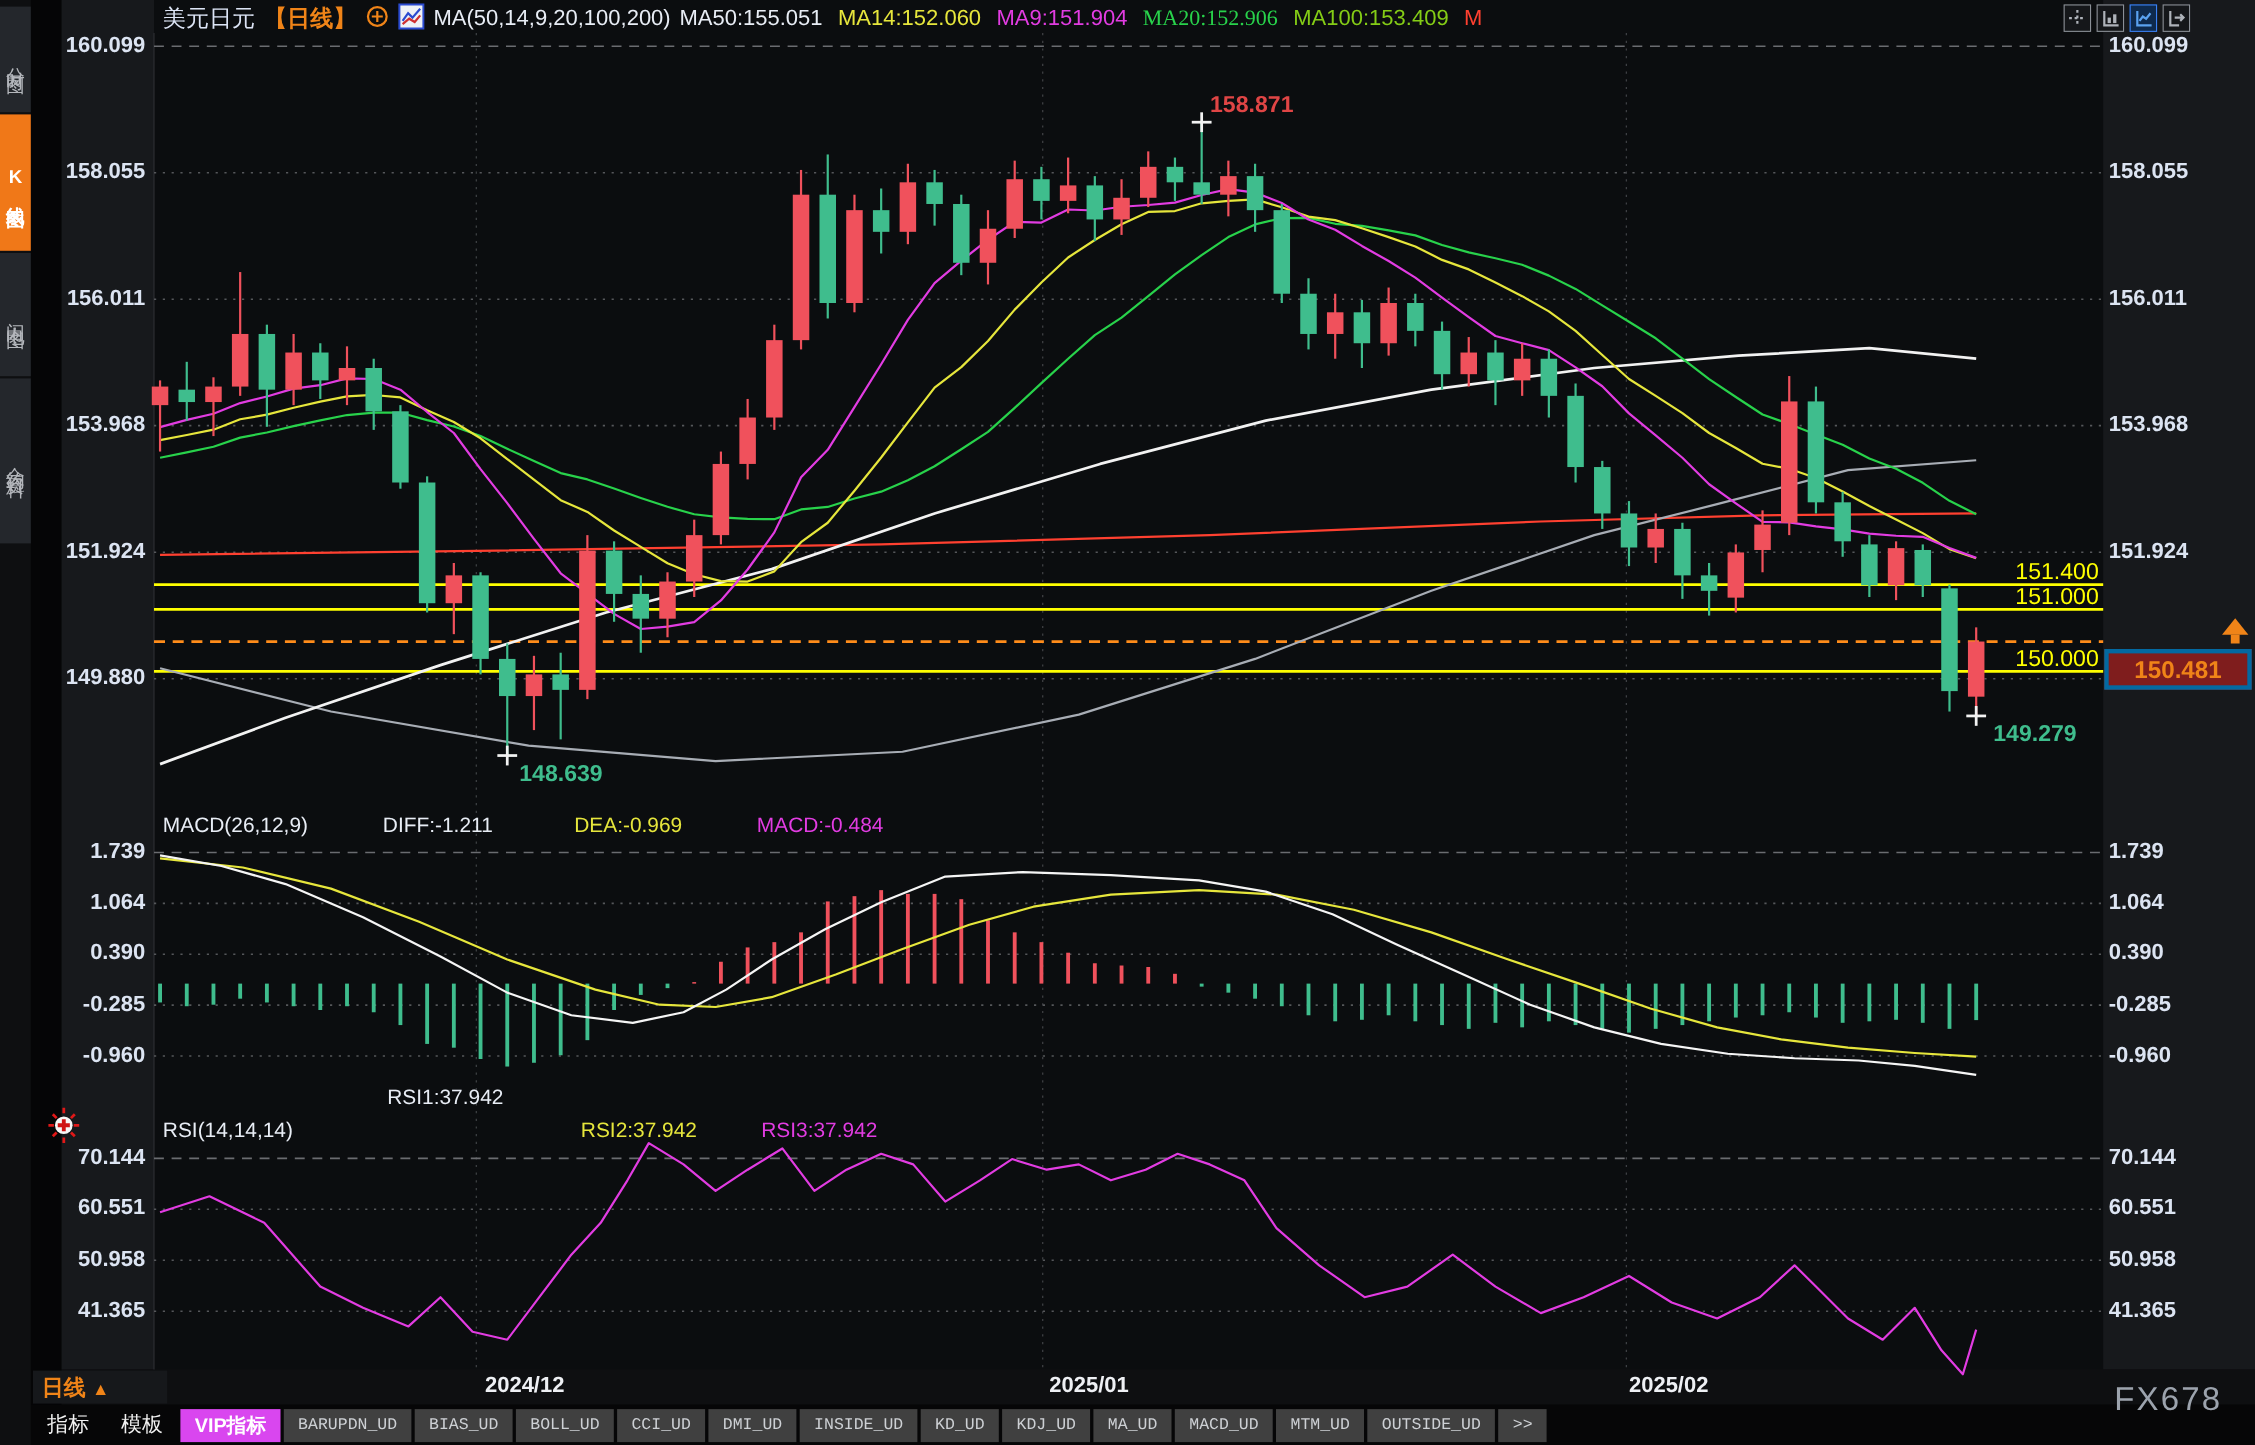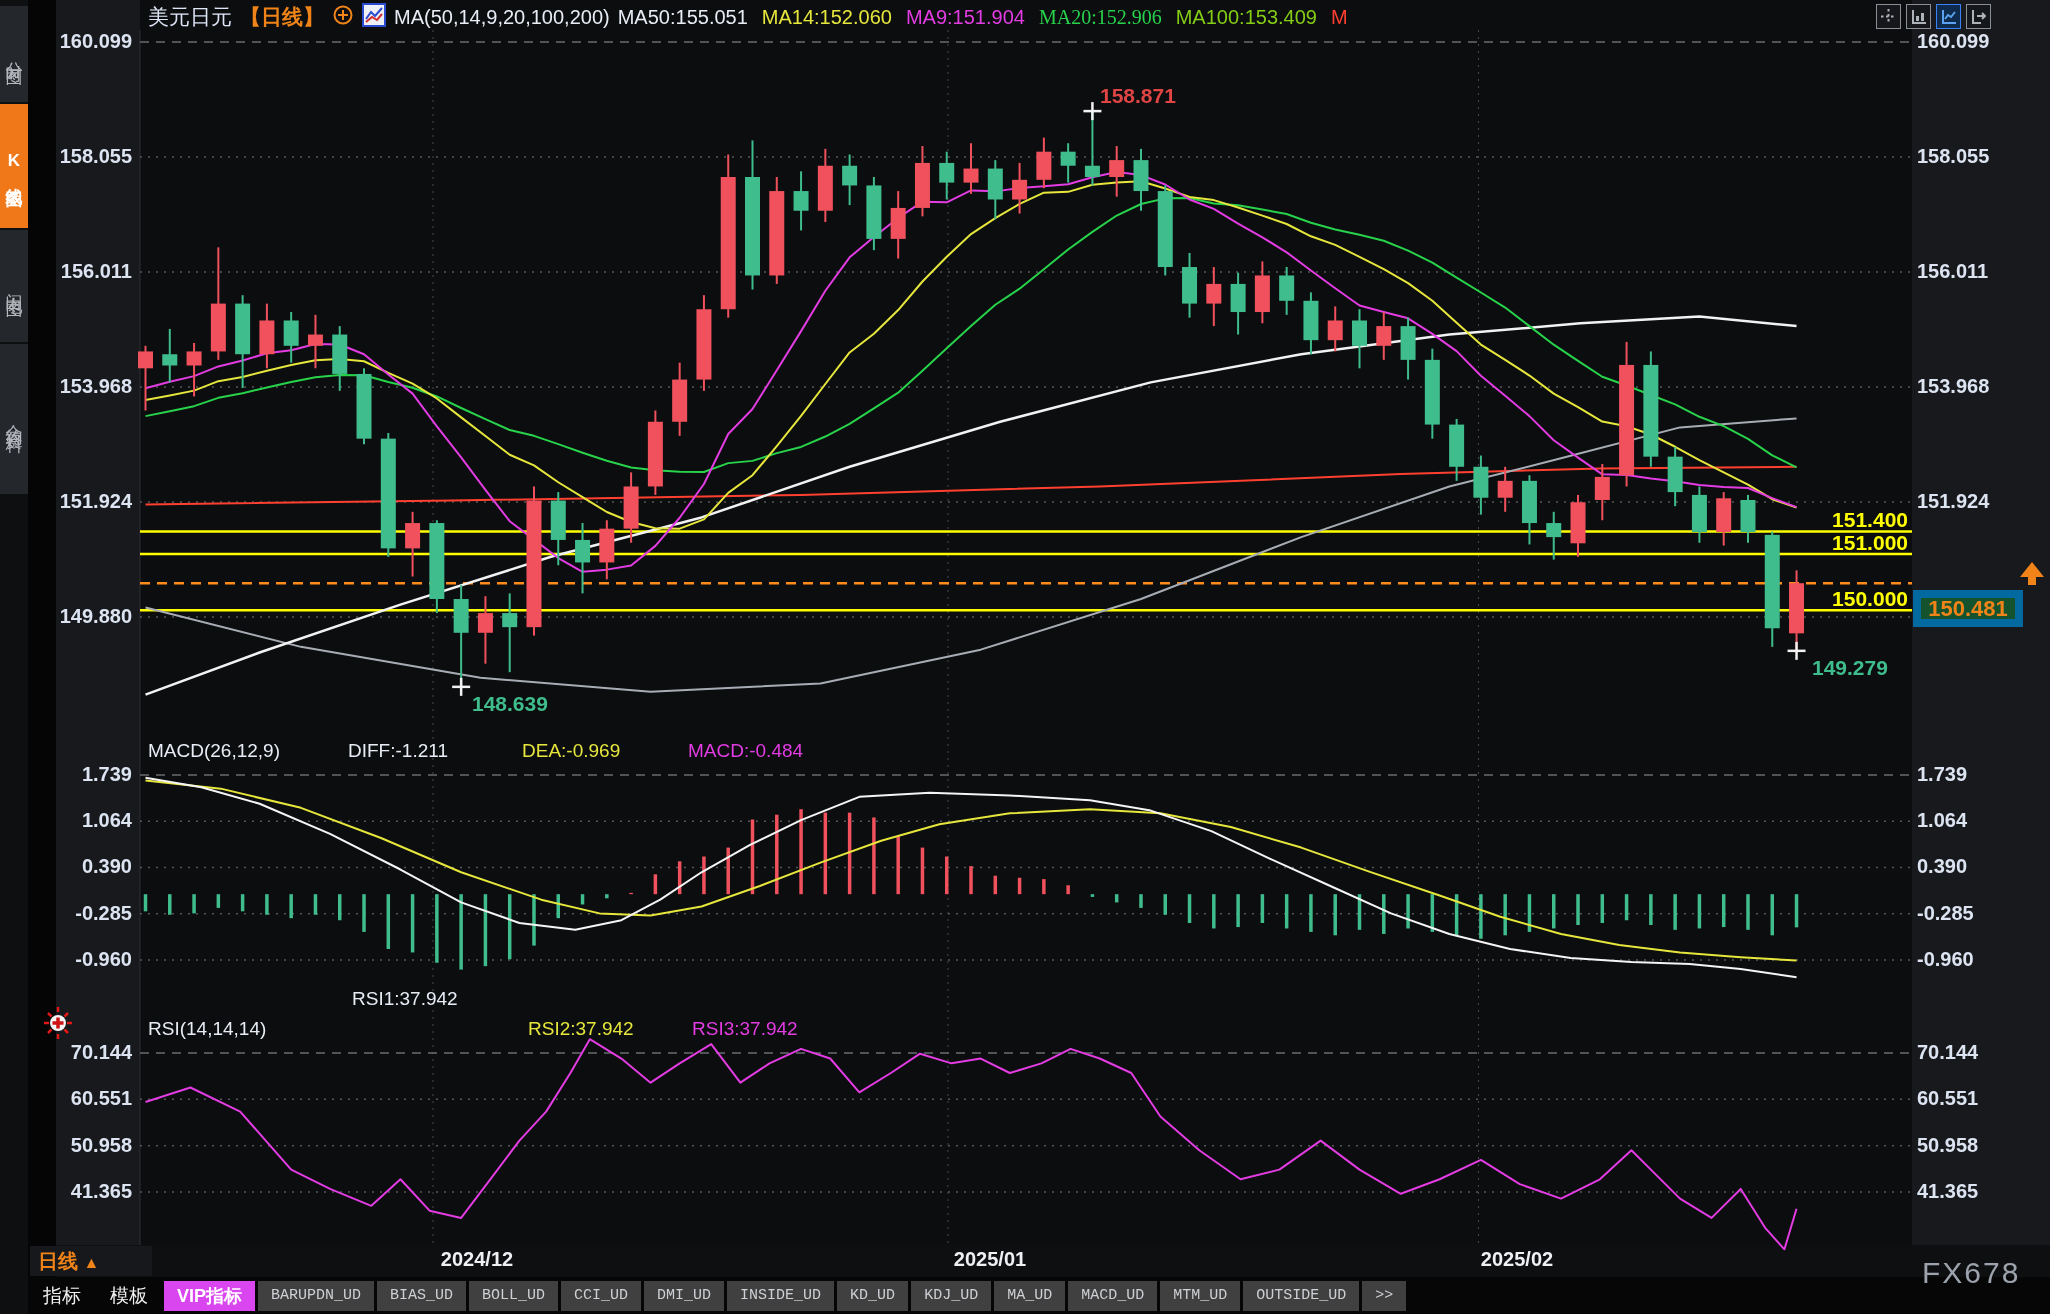--- a/index.html
+++ b/index.html
@@ -34,24 +34,24 @@
   
   #toolbar { position:absolute; left:1876px; top:4px; z-index:6; display:flex; gap:5px; }
   .tbtn { width:25px; height:25px; border:1px solid #8a8f96; background:#15171a; display:flex; align-items:center; justify-content:center; cursor:pointer; }
   .tbtn.active { border:1px solid #3b82f6; background:#0e2a4d; }
   
   .axis-label { position:absolute; width:92px; font-size:20px; font-weight:600; color:#dce4f2; text-align:right; z-index:3; }
   .axis-label.right { text-align:left; }
   .pane-title { position:absolute; z-index:4; font-size:19px; white-space:nowrap; }
   .w { color:#e8edf5; } .y { color:#e6e63c; } .m { color:#e23ce2; }
   .ann { position:absolute; z-index:4; font-size:21px; font-weight:bold; white-space:nowrap; }
-  .lvl { position:absolute; right:142px; width:140px; text-align:right; font-size:21px; font-weight:bold; color:#ffff00; z-index:4; }
+  .lvl { position:absolute; right:142px; width:140px; text-align:right; font-size:21px; font-weight:normal; color:#ffff00; z-index:4; }
   #price-box {
-    position:absolute; left:1913px; top:590px; width:110px; height:37px; z-index:5;
-    border:8px solid #0369a1; background:#14532d; color:#f08418; font-size:22px; font-weight:bold;
+    position:absolute; left:1913px; top:590px; width:134px; height:37px; z-index:5;
+    border:4px solid #0369a1; background:#7f1d1d; color:#f08418; font-size:22px; font-weight:bold;
     display:flex; align-items:center; justify-content:center;
   }
   #price-arrow { position:absolute; left:2020px; top:562px; z-index:5; width:0; height:0;
     border-left:12px solid transparent; border-right:12px solid transparent; border-bottom:15px solid #f08418; }
   #price-arrow-base { position:absolute; left:2028px; top:577px; width:8px; height:8px; background:#f08418; z-index:5; }
   
   .date-label { position:absolute; top:1248px; width:140px; text-align:center; font-size:20px; font-weight:bold; color:#eef0f4; z-index:4; }
   #period-label { position:absolute; left:38px; top:1248px; font-size:20px; font-weight:bold; color:#f08418; z-index:5; cursor:pointer;text-align:center; }
   #period-label .tri { font-size:16px; }
   

